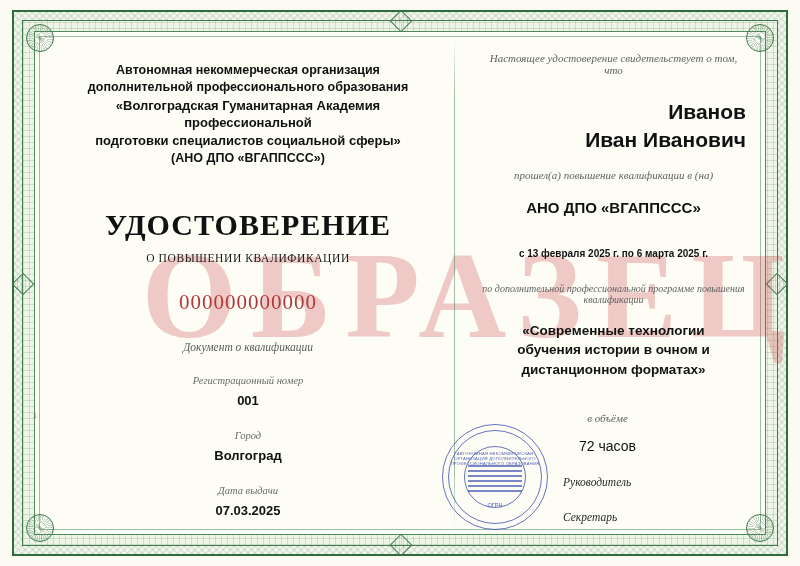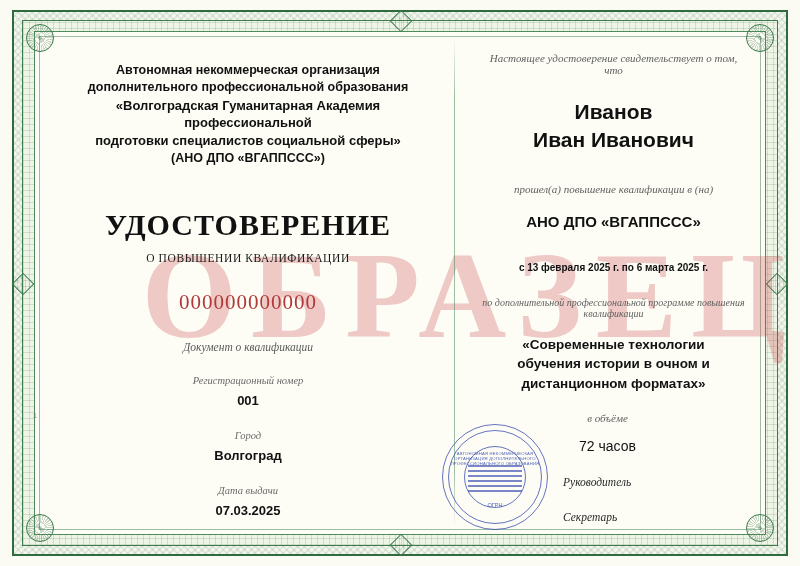--- a/index.html
+++ b/index.html
@@ -181,22 +181,23 @@
     font-style: italic;
     font-size: 11px;
     color: #5f5f5f;
   }
   .r-name {
     margin-top: 22px;
     font-size: 21px;
     font-weight: bold;
     color: #111111;
     line-height: 1.35;
-  }
-  .r-caption-2 { margin-top: 28px; }
+    text-align: right;
+  }
+  .r-caption-2 { margin-top: 14px; }
   .r-org {
     margin-top: 18px;
     font-size: 15px;
     font-weight: bold;
     color: #111111;
   }
   .r-dates {
     margin-top: 32px;
     font-size: 10px;
     font-weight: bold;
@@ -298,21 +299,21 @@
   <div class="edge-diamond right"></div>
 
   <div class="watermark">ОБРАЗЕЦ</div>
 
   <div class="content">
 
     <div class="col-left">
 
       <div class="org-block">
         <div>Автономная некоммерческая организация</div>
-        <div>дополнительного профессиональной образования</div>
+        <div>дополнительной профессионального образования</div>
         <div class="line-big">«Волгоградская Гуманитарная Академия профессиональной</div>
         <div class="line-big">подготовки специалистов социальной сферы»</div>
         <div>(АНО ДПО «ВГАППССС»)</div>
       </div>
 
       <div class="title-main">УДОСТОВЕРЕНИЕ</div>
       <div class="title-sub">О ПОВЫШЕНИИ КВАЛИФИКАЦИИ</div>
 
       <div class="doc-number">000000000000</div>
 

